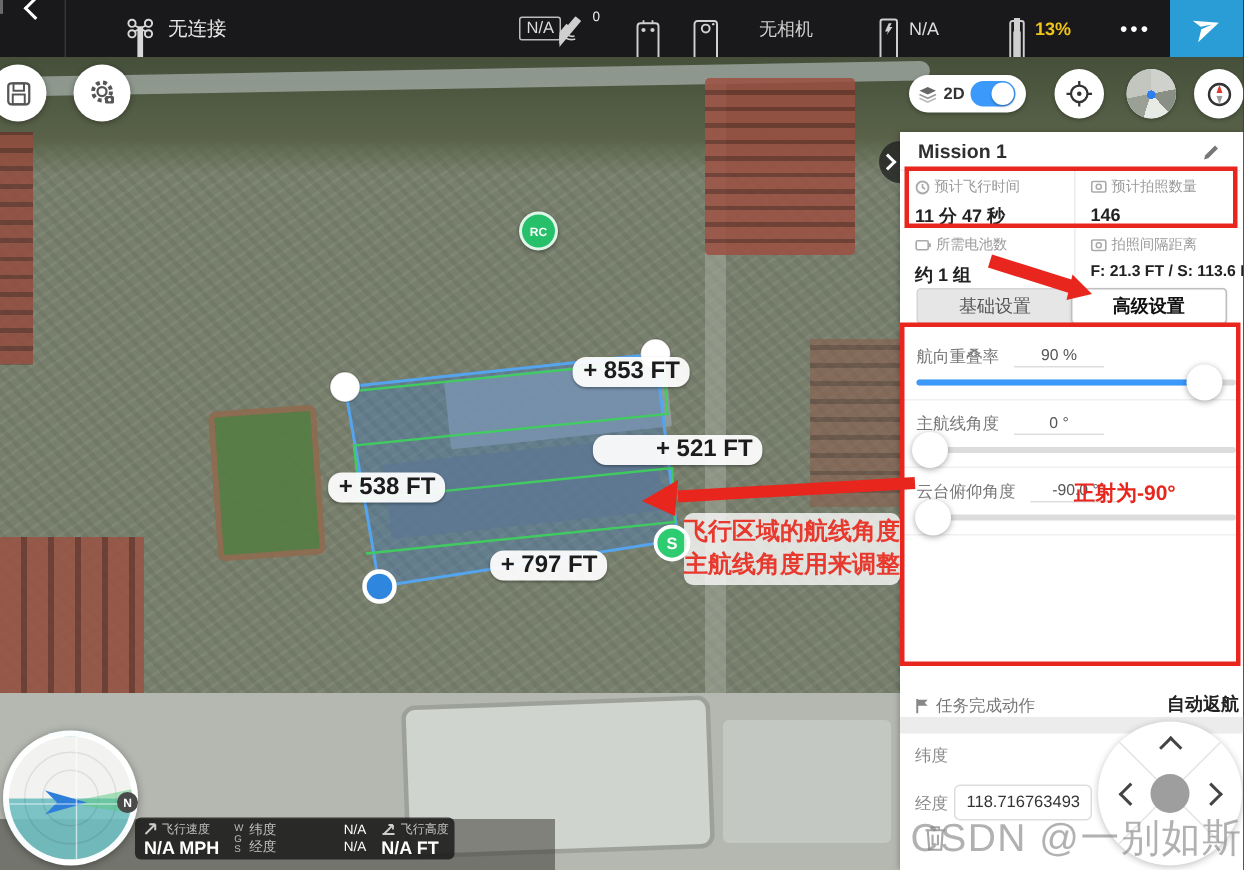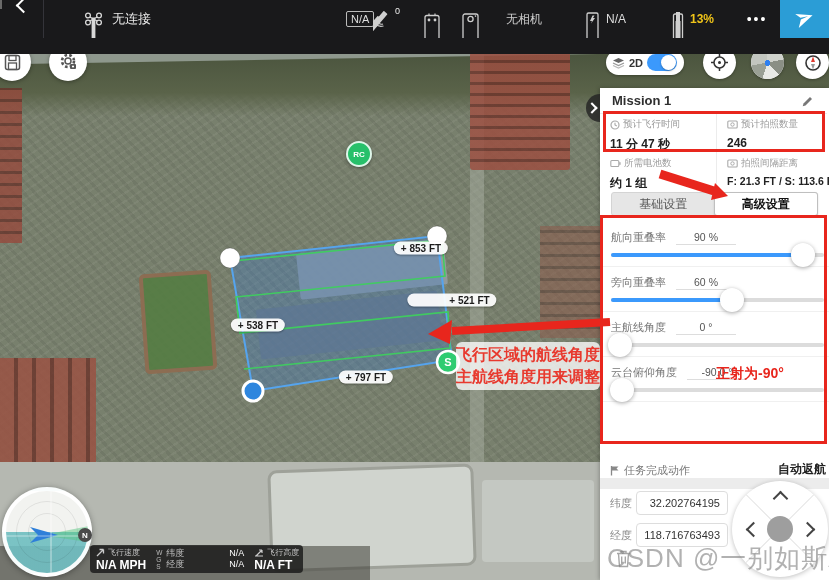--- a/index.html
+++ b/index.html
@@ -28,28 +28,28 @@
   .p-bld1{left:298px;top:208px;width:148px;height:46px;background:#97a0a4;transform:rotate(-6deg);opacity:.85;border-radius:2px;}
   .p-bld2{left:258px;top:262px;width:182px;height:50px;background:#6e767b;transform:rotate(-6deg);opacity:.75;border-radius:2px;}
   .p-concrete{left:0;top:424px;width:600px;height:120px;background:#b5b8b1;}
   .p-wbld1{left:272px;top:432px;width:200px;height:96px;background:#d0d4ce;border-radius:6px;transform:rotate(-2deg);box-shadow:0 0 0 3px rgba(90,90,85,.25);}
   .p-wbld2{left:482px;top:442px;width:112px;height:82px;background:#c4c8c2;border-radius:4px;}
   .p-dark{left:0;top:508px;width:370px;height:36px;background:rgba(60,60,52,.55);}
 
   .route-svg{position:absolute;left:0;top:0;width:829px;height:580px;pointer-events:none;z-index:12;}
 
   .edge-label{position:absolute;transform:translate(-50%,-50%);background:rgba(255,255,255,.93);
-     border-radius:9px;padding:1px 7px;font-size:10px;font-weight:bold;color:#1c1c1c;z-index:13;
+     border-radius:9px;padding:1px 7px;font-size:16px;font-weight:bold;color:#1c1c1c;z-index:13;
      box-shadow:0 1px 2px rgba(0,0,0,.35);white-space:nowrap;}
   .rc-marker{position:absolute;left:346px;top:141px;width:22px;height:22px;border-radius:50%;
      background:#27c06a;border:2px solid rgba(255,255,255,.85);color:#fff;font-size:8px;font-weight:bold;
      display:flex;align-items:center;justify-content:center;z-index:13;box-shadow:0 1px 3px rgba(0,0,0,.4);}
 
   
-  .topbar{position:absolute;top:0;left:0;width:829px;height:54px;background:#19191b;z-index:40;color:#ddd;}
+  .topbar{position:absolute;top:0;left:0;width:829px;height:38px;background:#19191b;z-index:40;color:#ddd;}
   .topbar *{position:absolute;top:0;height:38px;display:flex;align-items:center;}
   .tb-back{left:8px;width:30px;justify-content:center;cursor:pointer;}
   .chev{width:9px;height:9px;border-left:2.5px solid #fff;border-bottom:2.5px solid #fff;transform:rotate(45deg);}
   .tb-sep{left:43px;width:1px;background:#34343a;}
   .tb-drone{left:84px;}
   .tb-conn{left:112px;font-size:13px;color:#e8e8e8;}
   .tb-gps{left:346px;font-size:11px;}
   .tb-gps span{border:1px solid #bbb;border-radius:2px;padding:1px 4px;color:#ddd;position:static;height:auto;}
   .tb-sat{left:373px;}
   .tb-satn{left:395px;font-size:9px;color:#eee;top:-8px;}
@@ -382,21 +382,21 @@
         <div class="v">11 分 47 秒</div>
       </div>
       <div class="stat c2">
         <div class="l">
             <svg width="11" height="9" viewBox="0 0 11 9">
               <rect x=".8" y="1" width="9.4" height="7" rx="1" fill="none" stroke="#aaa" stroke-width="1.1"></rect>
               <circle cx="5.5" cy="4.5" r="1.7" fill="none" stroke="#aaa" stroke-width="1"></circle>
             </svg>
             <span>预计拍照数量</span>
           </div>
-        <div class="v">246</div>
+        <div class="v">146</div>
       </div>
       <div class="stat">
         <div class="l">
             <svg width="11" height="9" viewBox="0 0 11 9">
               <rect x=".8" y="1.5" width="8" height="6" rx="1" fill="none" stroke="#aaa" stroke-width="1.1"></rect>
               <rect x="9.2" y="3.2" width="1.4" height="2.6" fill="#aaa"></rect>
             </svg>
             <span>所需电池数</span>
           </div>
         <div class="v">约 1 组</div>
@@ -420,30 +420,20 @@
 
     <div class="sliders">
       <div class="srow">
         <div class="line1">
             <span class="lab">航向重叠率</span>
           <span class="valbox">90 %</span>
           </div>
         <div class="track">
             <div class="fill" style="width: 90%;"></div>
             <div class="thumb" style="left: 90%;"></div>
-          </div>
-      </div>
-      <div class="srow">
-        <div class="line1">
-            <span class="lab">旁向重叠率</span>
-          <span class="valbox">60 %</span>
-          </div>
-        <div class="track">
-            <div class="fill" style="width: 57%;"></div>
-            <div class="thumb" style="left: 57%;"></div>
           </div>
       </div>
       <div class="srow">
         <div class="line1">
             <span class="lab">主航线角度</span>
           <span class="valbox">0 °</span>
           </div>
         <div class="track">
             <div class="fill" style="width: 4%;"></div>
             <div class="thumb" style="left: 4%;"></div>
@@ -470,21 +460,20 @@
           </svg>
           <span>任务完成动作</span>
         </span>
       <span class="v">自动返航</span>
       <i class="c"></i>
     </div>
     <div class="band"></div>
 
     <div class="coordrow cr1">
       <span class="l">纬度</span>
-      <input class="coord-input" readonly="" value="32.202764195" style="">
     </div>
     <div class="coordrow cr2">
       <span class="l">经度</span>
       <input class="coord-input" readonly="" value="118.716763493" style="">
     </div>
 
     <div class="dpad">
       <div class="x1"></div>
         <div class="x2"></div>
       <i class="dchev d-up"></i>

